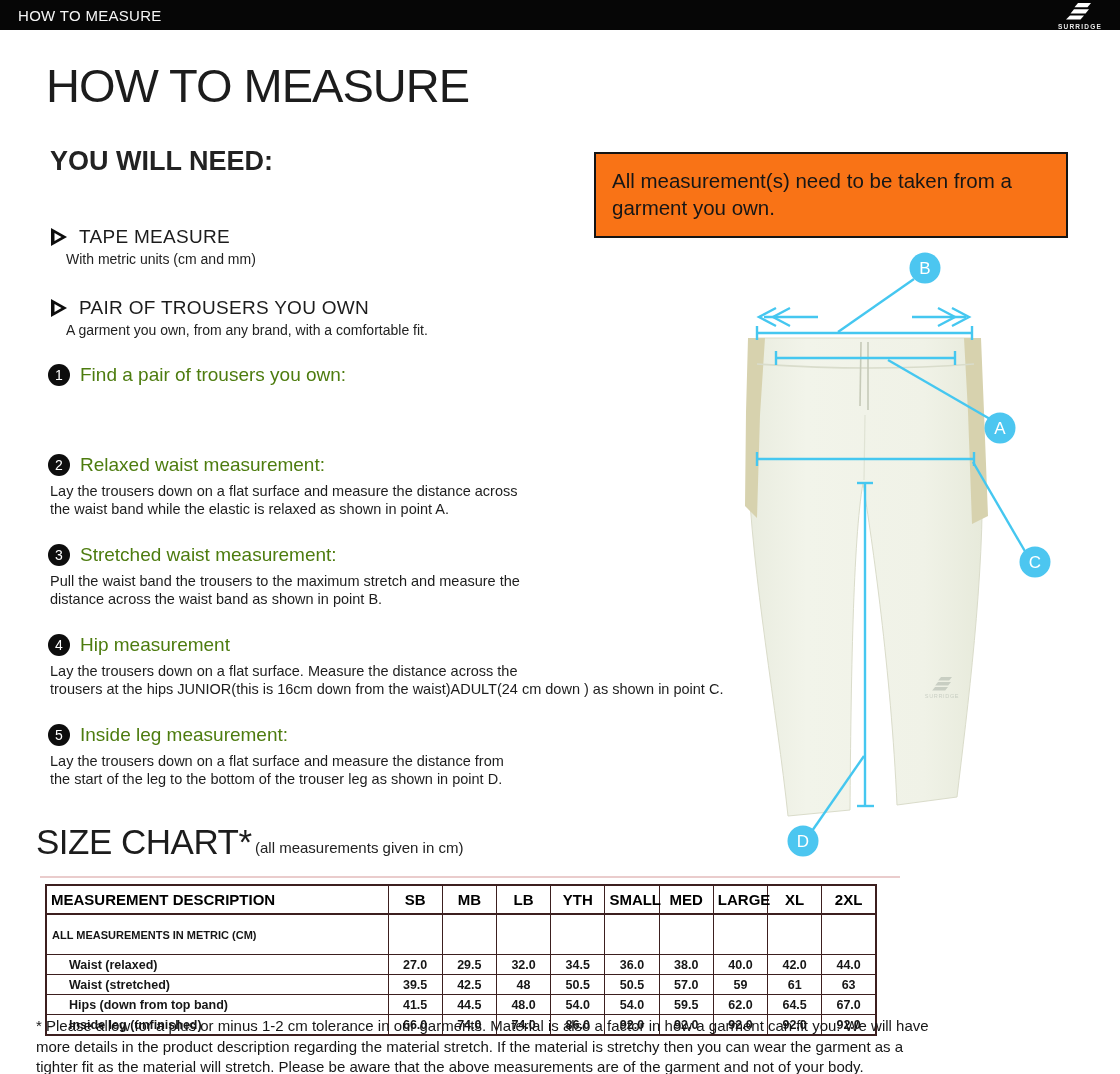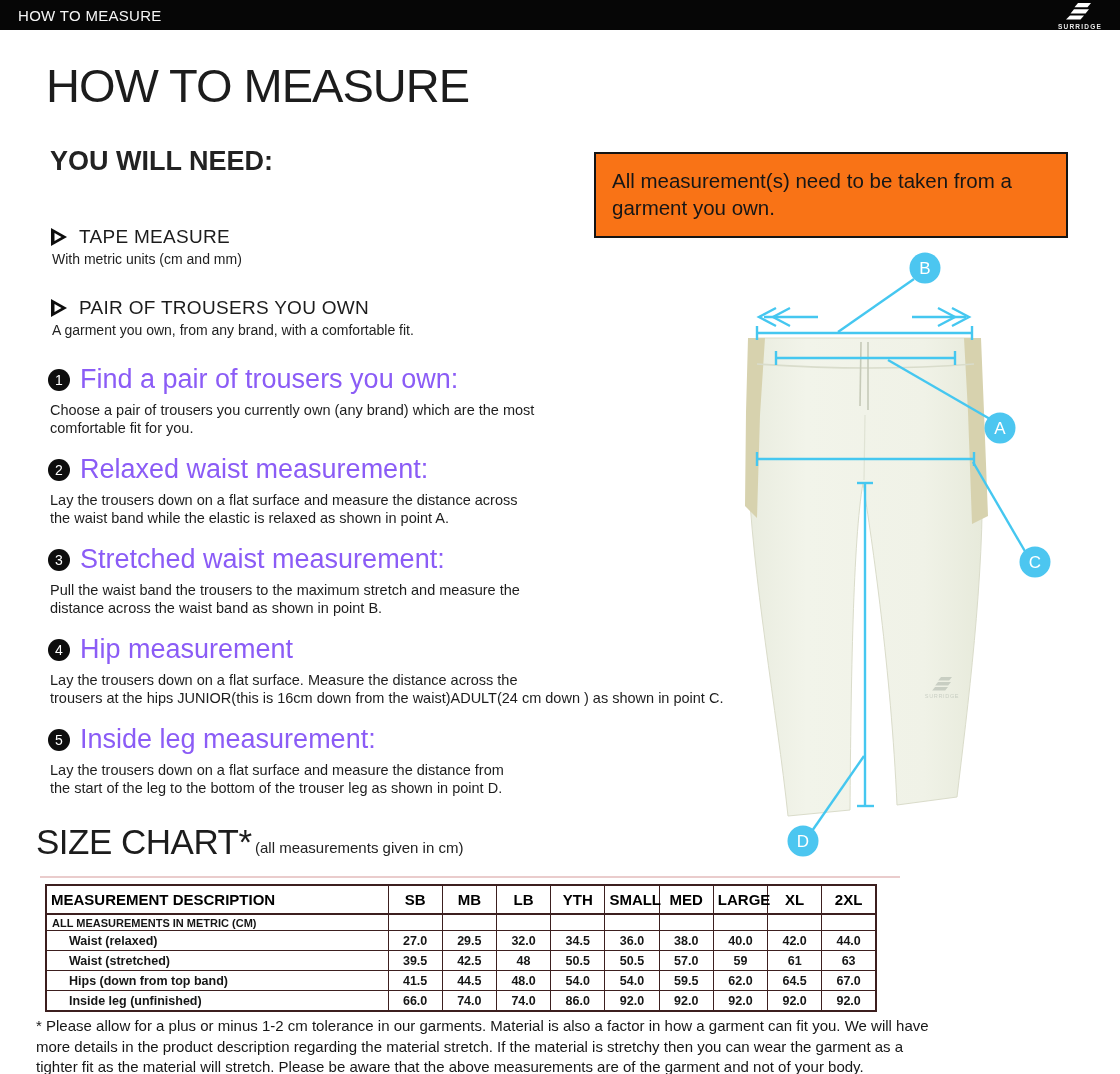--- a/index.html
+++ b/index.html
@@ -15,30 +15,30 @@
   .brand-name{font-size:6.5px;letter-spacing:1.2px;font-weight:700;color:#e9e9e9;margin-top:-1px;}
 
   
   .page-title{position:absolute;left:46px;top:58px;font-size:47px;font-weight:400;
               letter-spacing:-1px;color:#1c1c1c;}
   .need-heading{position:absolute;left:50px;top:146px;font-size:27px;font-weight:700;color:#222;}
 
   .need-item{position:absolute;left:50px;}
   .need-item .row{display:flex;align-items:center;gap:11px;margin-top:16px;}
   .need-label{font-size:19px;letter-spacing:.3px;color:#1c1c1c;}
-  .need-desc{font-size:14px;color:#222;margin-top:3px;margin-left:2px;}
+  .need-desc{font-size:14px;color:#222;margin-top:3px;margin-left:16px;}
 
   .tri{width:18px;height:20px;flex:0 0 auto;}
 
   
   .step{position:absolute;left:48px;width:690px;}
   .step-head{display:flex;align-items:center;gap:10px;}
   .step-num{width:22px;height:22px;border-radius:50%;background:#0d0d0d;color:#fff;
             font-size:14px;display:flex;align-items:center;justify-content:center;flex:0 0 auto;}
-  .step-title{font-size:27px;color:#8b5cf6;}
+  .step-title{font-size:19px;color:#4d7c0f;}
   .step-body{font-size:14.5px;line-height:18px;color:#1d1d1d;margin-top:6px;margin-left:2px;
              white-space:pre-line;}
 
   
   .note-box{position:absolute;left:594px;top:152px;width:474px;box-sizing:border-box;
             border:2px solid #141414;padding:13px 16px 15px 16px;background:#f97316;}
   .note-text{font-size:20.5px;line-height:27px;color:#161616;}
 
   
   .diagram{position:absolute;left:700px;top:240px;width:420px;height:640px;}
@@ -48,21 +48,21 @@
                  letter-spacing:-.5px;color:#1c1c1c;}
   .chart-sub{position:absolute;left:255px;top:839px;font-size:15px;color:#222;}
   .pink-rule{position:absolute;left:40px;top:876px;width:860px;height:2px;background:#eacccc;}
 
   table.size{position:absolute;left:45px;top:884px;width:832px;border-collapse:collapse;
              table-layout:fixed;background:#fff;}
   table.size,table.size td,table.size th{border:1px solid #3c1f1f;}
   table.size{border:2px solid #3c1f1f;}
   table.size th{font-size:15px;font-weight:700;height:25px;padding:1px 4px;color:#000000;}
   th.desc-h{text-align:left;padding-left:6px;font-size:15.5px;}
-  tr.metric td{font-size:11px;font-weight:700;height:15px;padding:0 5px;text-align:left;color:#151515;}
+  tr.metric td{font-size:11px;font-weight:700;height:15px;padding:12px 5px;text-align:left;color:#151515;}
   tr.datarow td{font-size:12.5px;height:19px;padding:0 5px;text-align:center;font-weight:700;color:#161616;}
   tr.datarow td.lbl{text-align:left;padding-left:22px;}
   tr.hdr th:not(.desc-h){text-align:center;}
   tr.hdr{border-bottom:2px solid #3c1f1f;}
 
   
   .footer{position:absolute;left:36px;top:1016px;width:1062px;font-size:15px;line-height:20.5px;
           color:#161616;white-space:pre-line;}
 </style>
 </head>
@@ -112,22 +112,20 @@
 
   <div class="note-box">
     <div class="note-text">All measurement(s) need to be taken from a garment you own.</div>
   </div>
 
   <div class="step" style="top:364px;">
     <div class="step-head">
       <div class="step-num">1</div>
       <div class="step-title">Find a pair of trousers you own:</div>
     </div>
-    <div class="step-body">Choose a pair of trousers you currently own (any brand) which are the most
-comfortable fit for you.</div>
   </div>
 
   <div class="step" style="top:454px;">
     <div class="step-head">
       <div class="step-num">2</div>
       <div class="step-title">Relaxed waist measurement:</div>
     </div>
     <div class="step-body">Lay the trousers down on a flat surface and measure the distance across
 the waist band while the elastic is relaxed as shown in point A.</div>
   </div>

